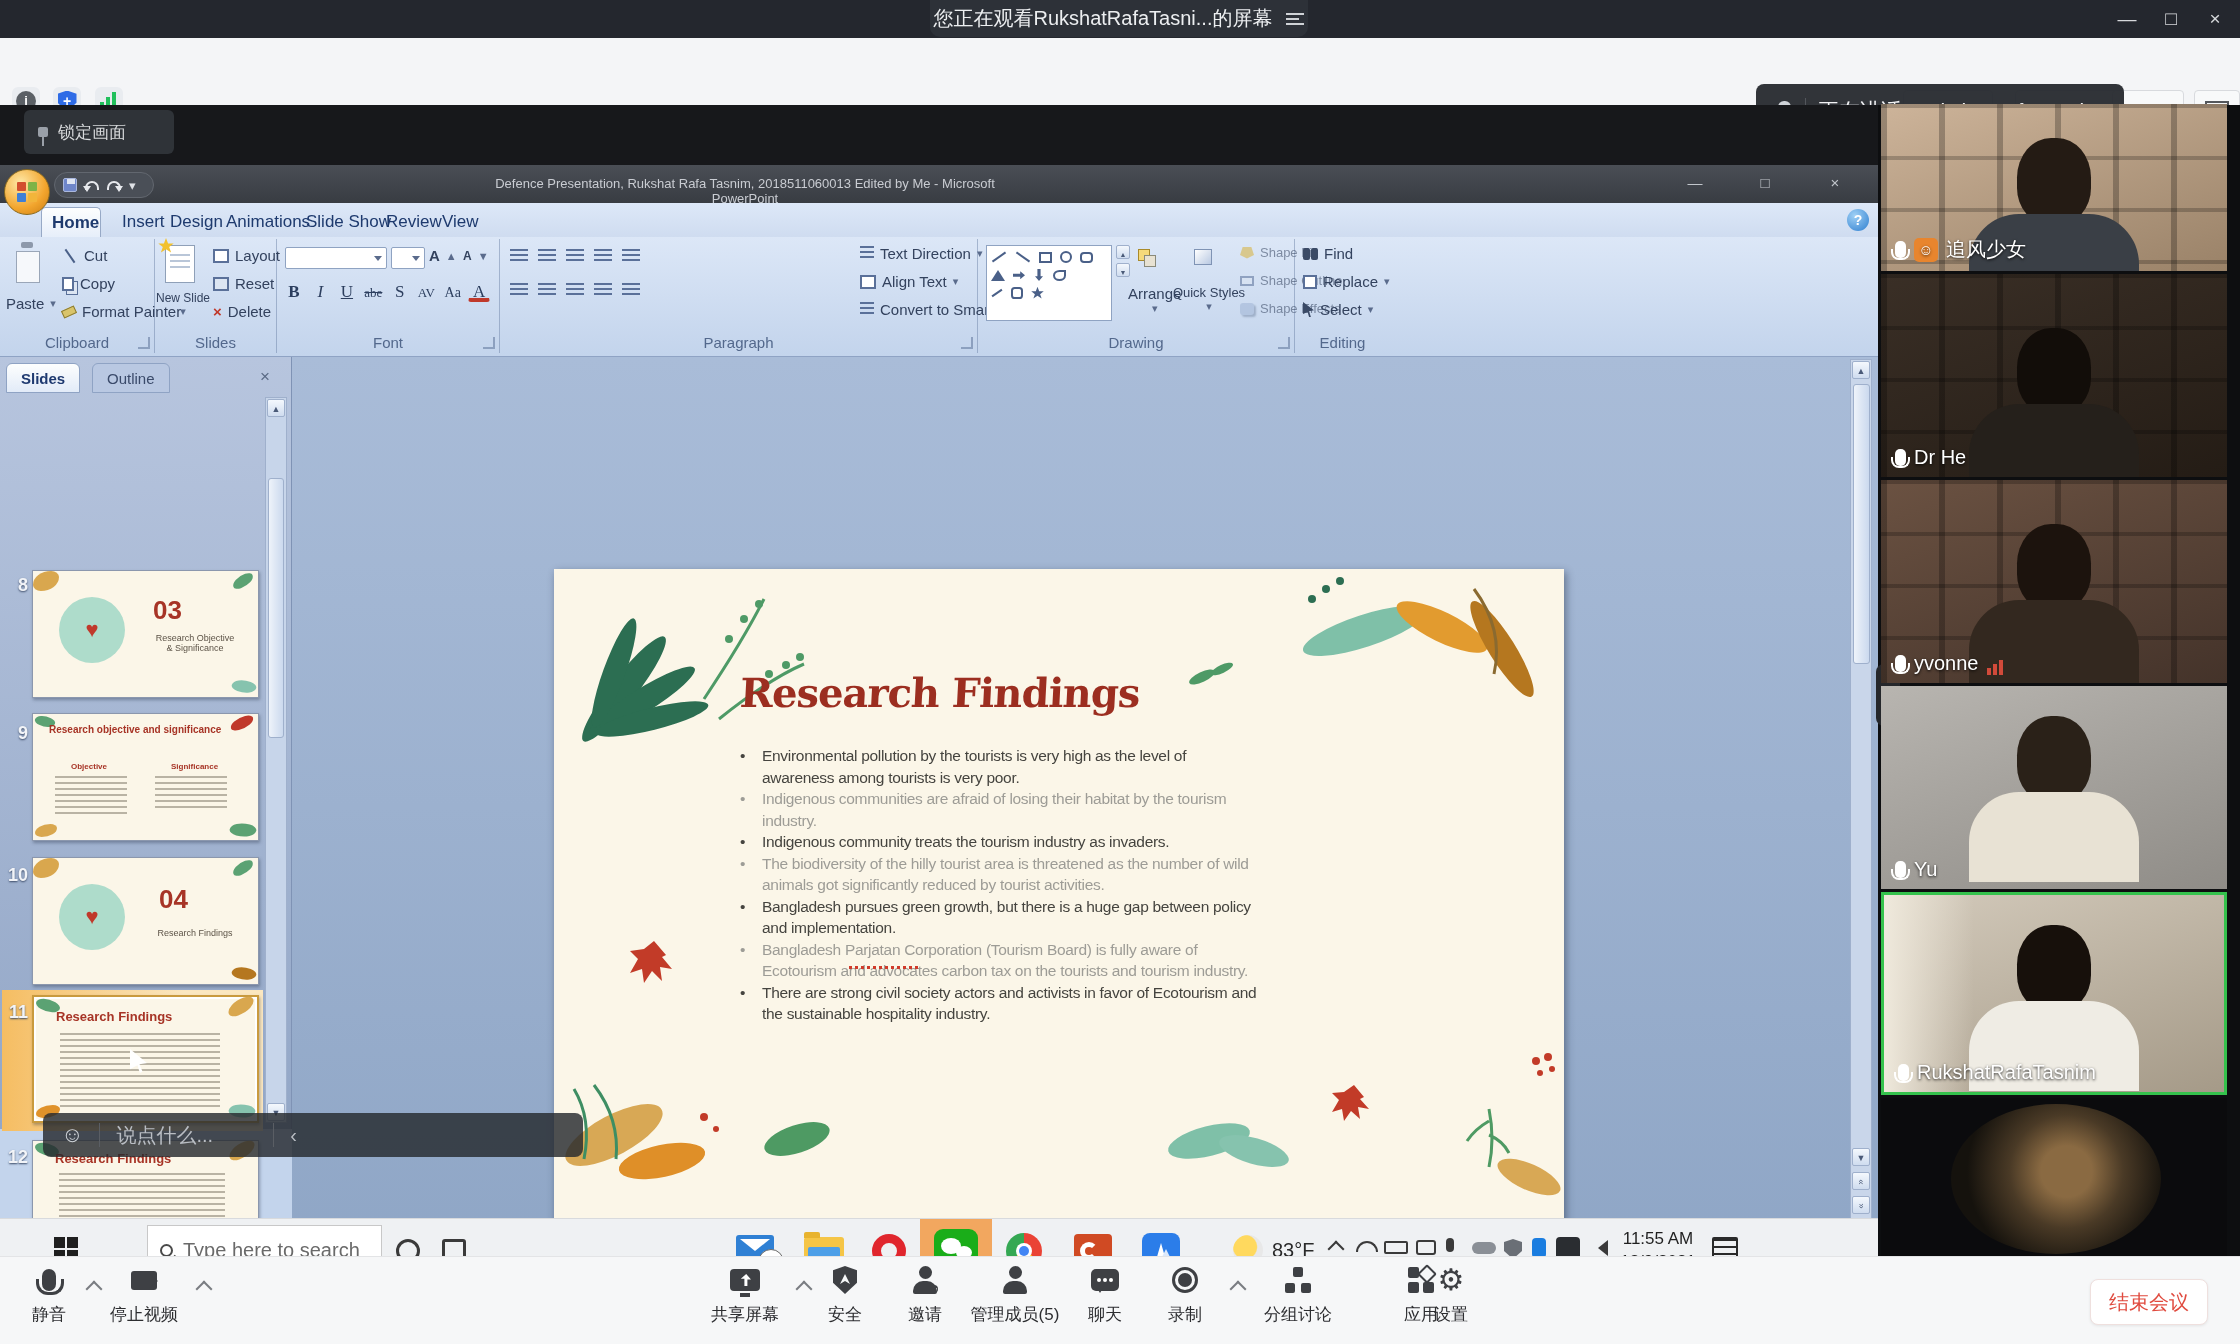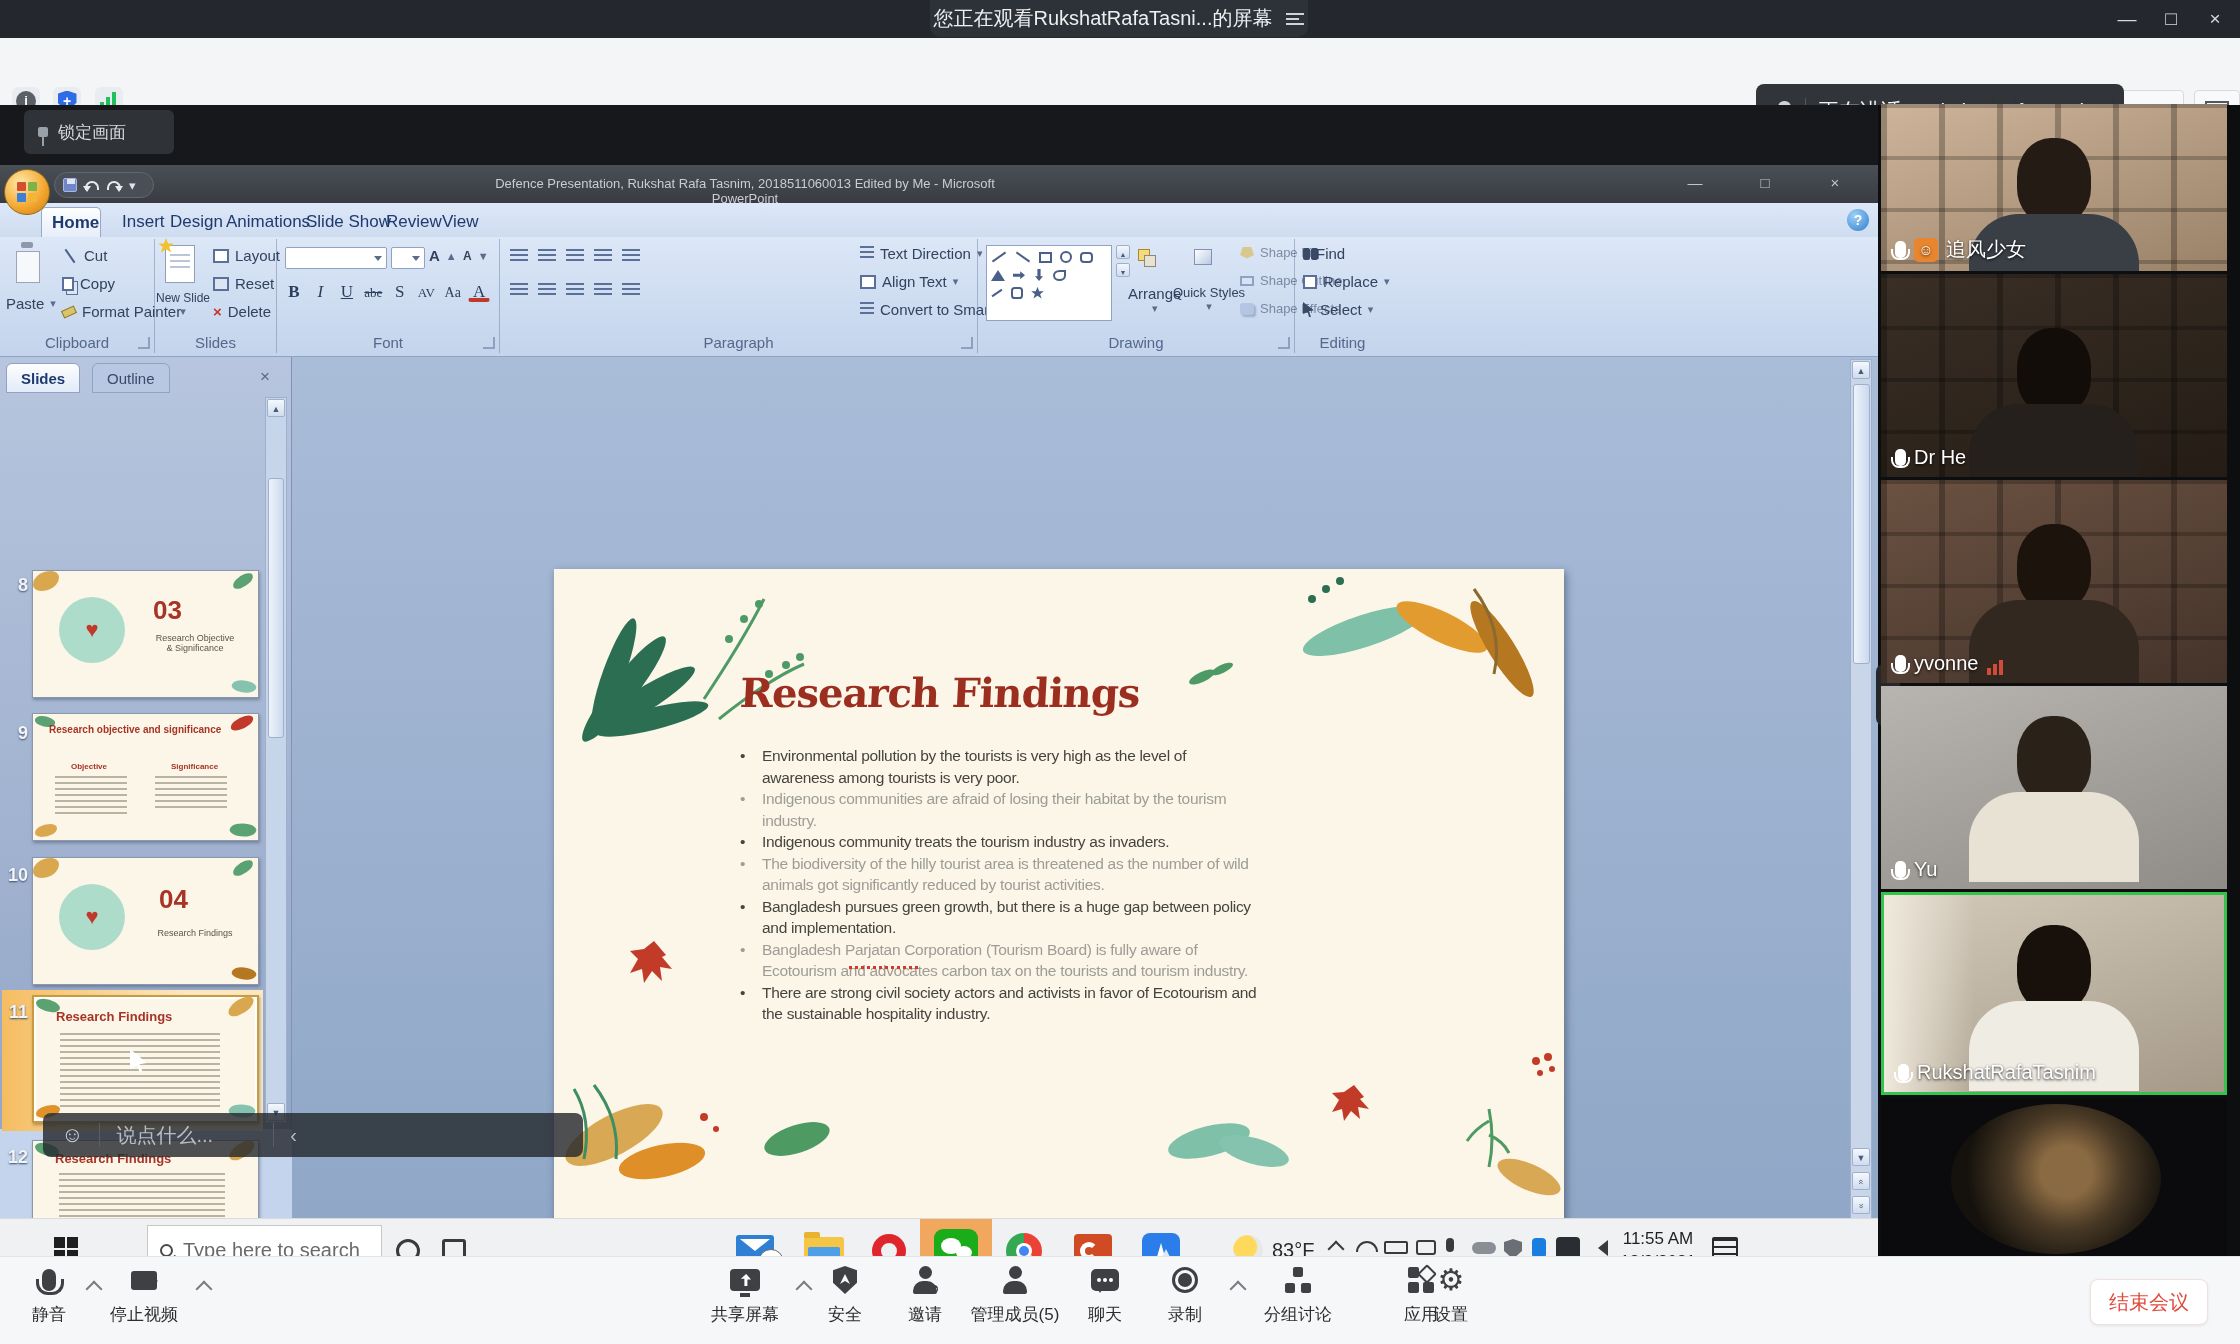--- a/index.html
+++ b/index.html
@@ -401,21 +401,21 @@
               <span class="eff-ic"></span>
               <span style="font-size:13px">Shape Effects</span>
             </div>
           <div class="grp-lbl">Drawing</div>
           <div class="dlg"></div>
         </div>
 
         <div class="grp" style="left:1295px;width:95px;border-right:none">
           <div class="rsm" style="left:8px;top:6px">
               <span class="find-ic"></span>
-              <span style="margin-left:0">Find</span>
+              <span style="margin-left:8px">Find</span>
             </div>
           <div class="rsm" style="left:8px;top:34px">
               <span class="sq-ic" style="width:14px"></span>
               <span>Replace</span>
               <span class="cv">▾</span>
             </div>
           <div class="rsm" style="left:8px;top:62px">
               <span class="sel-ic"></span>
               <span>Select</span>
               <span class="cv">▾</span>

